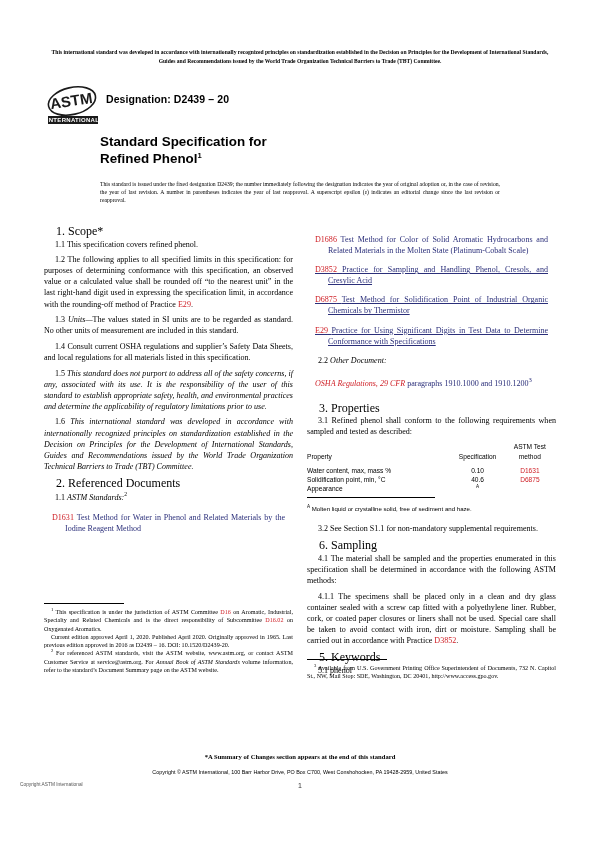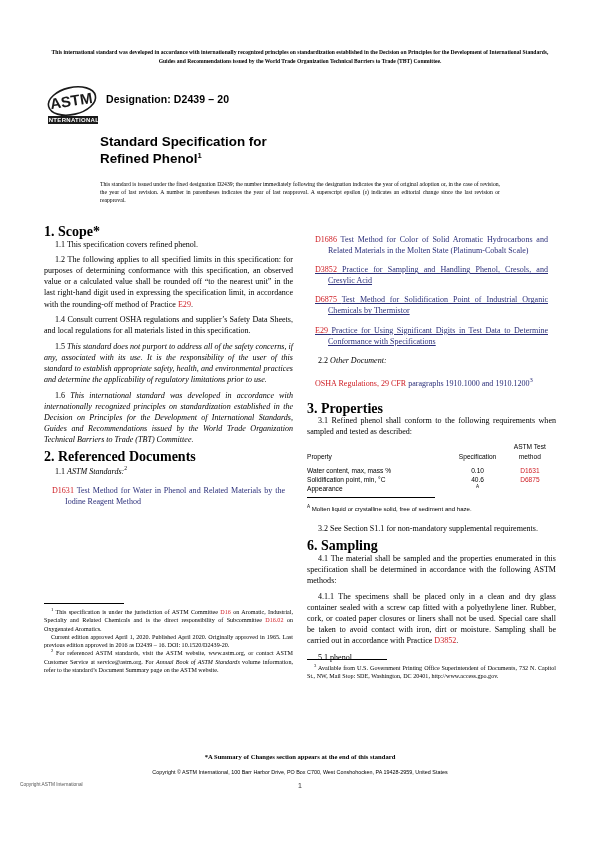--- a/index.html
+++ b/index.html
@@ -103,23 +103,23 @@
     width: 249px;
     font-size: 8.05px;
     line-height: 11.1px;
     text-align: justify;
     color: #000;
   }
   .col-left  { left: 44px; }
   .col-right { left: 307px; }
 
   h2.sec {
-    font-size: 14px;
-    font-weight: bold;
-    margin: 0 0 1px 0;
+    font-size: 12px;
+    font-weight: normal;
+    margin: 0 0 1px 12px;
     line-height: 11.6px;
     text-align: left;
   }
   .sec-gap { height: 6px; }
   .sec-gap-sm { height: 4px; }
 
   p.para {
     margin: 0 0 0 0;
     text-indent: 11px;
     text-align: justify;
@@ -131,21 +131,21 @@
   .ref {
     margin: 8px;
     padding-left: 13px;
     text-indent: -13px;
     text-align: justify;
     color: #2b2f7a;
   }
   .ref + .ref { margin-top: 0px; text-decoration: underline; }
   .ref-id { color: #cf2027; }
   .ref-blue { color: #2b2f7a; }
-  .ref-red { color: #cf2027; }
+  .ref-red { color: #cf2027; font-style: italic; }
   .subsec-label {
     text-indent: 11px;
     margin: 3px 0 0 0;
     font-style: italic;
     text-align: left;
   }
   .subsec-label .num { font-style: normal; font-family: Liberation Serif, serif; }
   .subsec-label sup { font-style: normal; font-size: 5.6px; vertical-align: super; line-height: 0;}
 
   a.link, .link {
@@ -289,20 +289,21 @@
   <div class="issued-note">This standard is issued under the fixed designation D2439; the number immediately following the designation indicates the year of original adoption or, in the case of revision, the year of last revision. A number in parentheses indicates the year of last reapproval. A superscript epsilon (ε) indicates an editorial change since the last revision or reapproval.</div>
 
   <div class="col col-left">
 
     <h2 class="sec">1. Scope*</h2>
 
     <p class="para">1.1 This specification covers refined phenol.</p>
 
     <p class="para"><span>1.2 The following applies to all specified limits in this specification: for purposes of determining conformance with this specification, an observed value or a calculated value shall be rounded off “to the nearest unit” in the last right-hand digit used in expressing the specification limit, in accordance with the rounding-off method of Practice </span><span class="link">E29</span><span>.</span></p>
 
+    <p class="para"><span>1.3 </span><span class="it">Units—</span><span>The values stated in SI units are to be regarded as standard. No other units of measurement are included in this standard.</span></p>
 
     <p class="para">1.4 Consult current OSHA regulations and supplier’s Safety Data Sheets, and local regulations for all materials listed in this specification.</p>
 
     <p class="para"><span>1.5 </span><span class="it">This standard does not purport to address all of the safety concerns, if any, associated with its use. It is the responsibility of the user of this standard to establish appropriate safety, health, and environmental practices and determine the applicability of regulatory limitations prior to use.</span></p>
 
     <p class="para"><span>1.6 </span><span class="it">This international standard was developed in accordance with internationally recognized principles on standardization established in the Decision on Principles for the Development of International Standards, Guides and Recommendations issued by the World Trade Organization Technical Barriers to Trade (TBT) Committee.</span></p>
 
     <div class="sec-gap"></div>
 
     <h2 class="sec">2. Referenced Documents</h2>
@@ -374,20 +375,21 @@
     <div class="sec-gap"></div>
 
     <h2 class="sec">6. Sampling</h2>
 
     <p class="para">4.1 The material shall be sampled and the properties enumerated in this specification shall be determined in accordance with the following ASTM methods:</p>
 
     <p class="para"><span>4.1.1 The specimens shall be placed only in a clean and dry glass container sealed with a screw cap fitted with a polyethylene liner. Rubber, cork, or coated paper closures or liners shall not be used. Special care shall be taken to avoid contact with iron, dirt or moisture. Sampling shall be carried out in accordance with Practice </span><span class="link">D3852</span><span>.</span></p>
 
     <div class="sec-gap"></div>
 
+    <h2 class="sec">5. Keywords</h2>
 
     <p class="para">5.1 phenol</p>
 
   </div>
 
   <div class="footnotes fn-left">
     <div class="fn-rule"></div>
     <p><sup>1</sup><span> This specification is under the jurisdiction of ASTM Committee </span><span class="link">D16</span><span> on Aromatic, Industrial, Specialty and Related Chemicals and is the direct responsibility of Subcommittee </span><span class="link">D16.02</span><span> on Oxygenated Aromatics.</span></p>
     <p>Current edition approved April 1, 2020. Published April 2020. Originally approved in 1965. Last previous edition approved in 2016 as D2439 – 16. DOI: 10.1520/D2439-20.</p>
     <p><sup>2</sup><span> For referenced ASTM standards, visit the ASTM website, www.astm.org, or contact ASTM Customer Service at service@astm.org. For </span><span class="it">Annual Book of ASTM Standards</span><span> volume information, refer to the standard’s Document Summary page on the ASTM website.</span></p>

